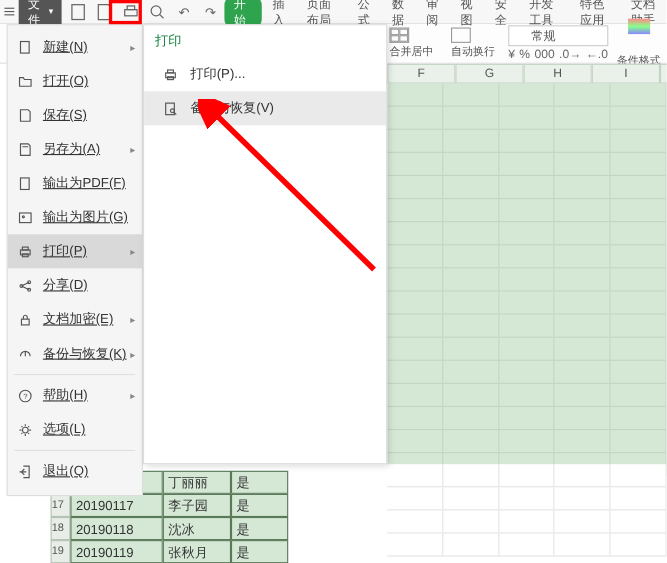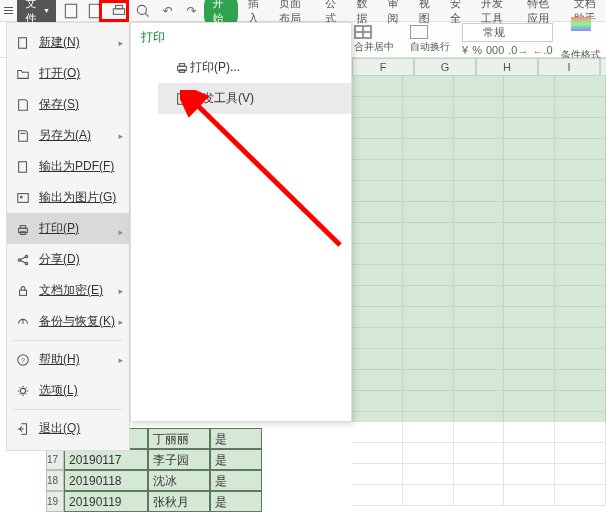--- a/index.html
+++ b/index.html
@@ -25,30 +25,30 @@
   .rib-btn .ic.merge { display:grid; grid-template-columns:1fr 1fr; }
   .rib-btn .ic.merge span{ border:0.5px solid #999;}
   .dropdown { border: 1px solid #ccc; padding: 1px 14px 1px 20px; font-size: 11px; min-width: 50px; background:#fff; }
   .numfmt { display: flex; gap: 4px; font-size: 11px; color: #666; }
   .condfmt { display: flex; flex-direction: column; align-items: center; font-size: 10px; gap:17px;}
   .condfmt .ic{width:20px;height:14px;background:linear-gradient(#f88,#8f8,#88f);}
 
   
   .file-panel { position: absolute; top: 22px; left: 6px; width: 124px; background: #f5f5f5; border: 1px solid #ddd; z-index: 40; padding-top: 4px; padding-bottom: 6px; text-decoration: underline; }
   .file-item { display: flex; align-items: center; gap: 8px; padding: 7px 8px; font-size: 12px; color: #333; position: relative; }
-  .file-item.highlight { background: #d9d9d9; align-items: flex-end; }
+  .file-item.highlight { background: #d9d9d9; }
   .file-item .arrow { position: absolute; right: 6px; font-size: 9px; color: #888; }
   .file-sep { height: 1px; background: #e0e0e0; margin: 3px 6px; }
   .fi-icon { width: 16px; height: 14px; flex-shrink:0; display:flex; align-items:center; justify-content:center;}
   .fi-icon svg{width:14px;height:14px;stroke:#555;fill:none;stroke-width:1.2;}
 
   
   .sub-panel { position: absolute; top: 22px; left: 130px; width: 222px; height: 400px; background: #fff; border: 1px solid #ddd; box-shadow: 2px 2px 6px rgba(0,0,0,0.15); z-index: 45; }
   .sub-title { font-size: 12px; padding: 6px 10px; color: #15803d; }
-  .sub-item { display: flex; align-items: center; padding: 7px 16px; font-size: 12px; margin-left: 27px; }
+  .sub-item { display: flex; align-items: center; gap: 10px; padding: 7px 16px; font-size: 12px; }
   .sub-item.hover { background: #eaeaea; }
   .sub-icon{width:16px;height:16px;display:flex;align-items:center;justify-content:center;}
   .sub-icon svg{width:14px;height:14px;stroke:#555;fill:none;stroke-width:1.2;}
 
   
   .red-arrow { position: absolute; z-index: 60; pointer-events: none; }
   .col-headers { position: absolute; top: 33px; left: 352px; display: flex; height: 18px; background: #eef5ee; }
   .col-headers div { width: 62px; border: 0.5px solid #c4d4c4; text-align: center; font-size: 11px; color: #555; line-height: 17px; background:#eaf1ea;}
   .grid-right { position: absolute; top: 91px; left: 352px; right: 0; bottom: 90px; background: #d5e8d5; }
   .grid-right .gl-row{height:21px;border-bottom:1px solid #c4d4c4;display:flex;}
@@ -294,21 +294,21 @@
     <span>打印(P)...</span>
   </div>
   <div class="sub-item hover">
     <span class="sub-icon">
         <svg viewBox="0 0 16 16">
           <rect x="3" y="2" width="9" height="12"></rect>
           <circle cx="10" cy="10" r="2"></circle>
           <path d="M12 12l2 2"></path>
         </svg>
       </span>
-    <span>开发工具(V)</span>
+    <span>备份与恢复(V)</span>
   </div>
 </div>
 
 <svg class="red-arrow" style="top:90px;left:180px;" width="165" height="160" viewBox="0 0 165 160">
   <defs>
       <marker id="ah" markerWidth="10" markerHeight="10" refX="2" refY="3" orient="auto">
         <path d="M0,0 L0,6 L8,3 z" fill="#ff0000"></path>
       </marker>
     </defs>
   <line x1="160" y1="155" x2="12" y2="10" stroke="#ff0000" stroke-width="5" marker-end="url(#ah)"></line>

